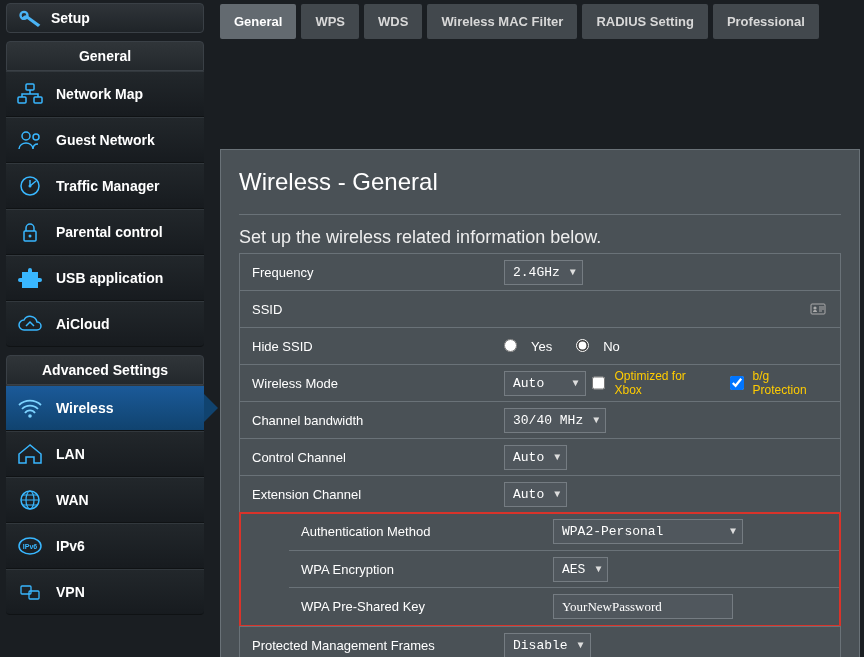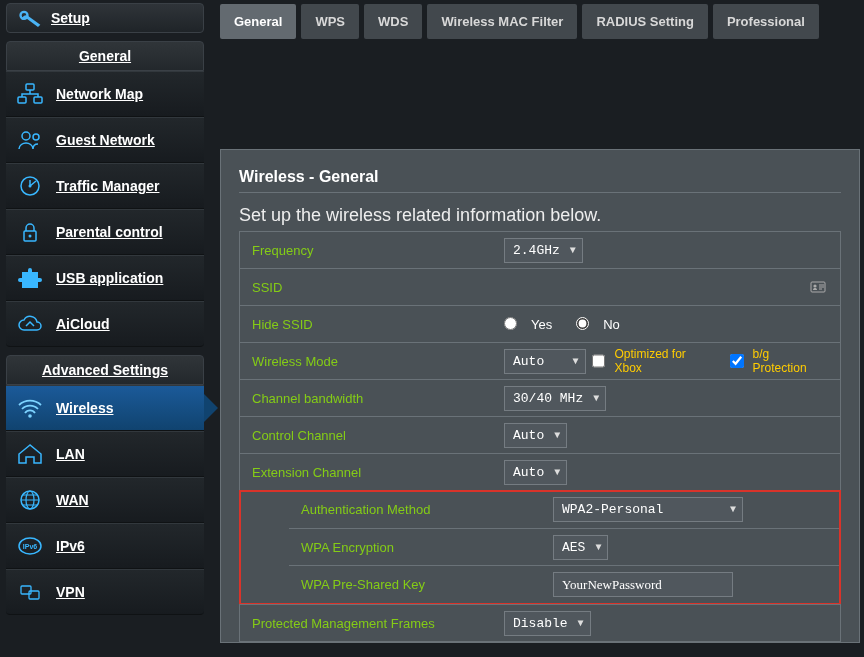--- a/index.html
+++ b/index.html
@@ -1,39 +1,39 @@
 <!DOCTYPE html>
 <html><head>
 <meta charset="utf-8">
 <style>
 *{box-sizing:border-box;margin:0;padding:0;}
 body{background:#1a1e22;font-family:Arial,sans-serif;color:#fff;font-size:13px;overflow:hidden;}
 .container{display:flex;width:864px;height:657px;}
-.sidebar{width:210px;background:#1a1e22;padding:3px 6px 0 6px;text-decoration:underline;}
+.sidebar{width:210px;background:#1a1e22;padding:3px 6px 0 6px;}
 .setup-bar{display:flex;align-items:center;background:linear-gradient(to bottom,#2f3439,#1f2428);border-radius:4px;padding:4px 10px;margin-bottom:8px;border:1px solid #3a4046;}
 .setup-bar .icon{width:24px;height:20px;margin-right:10px;}
 .setup-bar span{font-weight:bold;color:#fff;font-size:14px;}
 .section-header{background:linear-gradient(to bottom,#303539,#23282c);border-radius:4px 4px 0 0;padding:6px 0;text-align:center;font-weight:bold;font-size:14px;color:#fff;border:1px solid #3a4046;}
 .nav-group{margin-bottom:8px;}
 .nav-item{display:flex;align-items:center;background:linear-gradient(to bottom,#22272b,#171b1f);border-top:1px solid #32383d;border-bottom:1px solid #0f1214;padding:10px 10px;cursor:pointer;position:relative;}
 .nav-item.last{border-radius:0 0 4px 4px;}
 .nav-item .icon{width:28px;height:24px;margin-right:12px;display:flex;align-items:center;justify-content:center;}
 .nav-item span{font-weight:bold;font-size:14px;color:#fff;}
 .nav-item.active{background:linear-gradient(to bottom,#1b5a99,#10436f);position:relative;}
 .nav-item.active::after{content:"";position:absolute;right:-14px;top:50%;transform:translateY(-50%);width:0;height:0;border-top:14px solid transparent;border-bottom:14px solid transparent;border-left:14px solid #10436f;}
 .main{flex:1;padding:4px 4px 0 10px;overflow:hidden;}
 .tabs{display:flex;gap:5px;margin-bottom:8px;}
 .tab{background:#42484d;color:#d8d8d8;padding:10px 14px;font-size:13px;cursor:pointer;border-radius:2px;font-weight:bold;}
 .tab.active{background:#636a70;color:#fff;}
 .panel{background:#4a5156;border:1px solid #6a7278;padding:18px 18px 0 18px;margin-top:110px;}
-.panel h2{font-size:16px;font-weight:bold;margin-bottom:6px;}
+.panel h2{font-size:24px;font-weight:normal;margin-bottom:18px;}
 .panel hr{border:0;border-top:1px solid #6a7278;margin-bottom:12px;}
 .panel .desc{font-size:18px;margin-bottom:6px;color:#eee;}
 .form-row{display:flex;align-items:center;border:1px solid #6a7278;min-height:38px;margin-top:-1px;}
-.form-row .label{width:258px;padding:0 12px;font-size:13px;color:#84cc16;}
+.form-row .label{width:258px;padding:0 12px;font-size:13px;color:#ffffff;}
 .form-row .control{flex:1;padding:4px 6px;display:flex;align-items:center;gap:6px;}
 .highlight-box{border:2px solid #d9332a;margin-top:-1px;padding-left:48px;}
 .sel{background:#50575d;border:1px solid #757c82;color:#fff;font-family:'Courier New',monospace;font-size:13px;padding:3px 22px 3px 8px;height:25px;display:inline-flex;align-items:center;position:relative;cursor:pointer;}
 .sel::after{content:"▼";position:absolute;right:6px;font-size:10px;color:#ddd;}
 .txt-input{background:#50575d;border:1px solid #757c82;color:#fff;font-family:'Courier New',monospace;font-size:13px;padding:4px 8px;height:25px;width:370px;}
 .radio-group{display:flex;align-items:flex-start;gap:14px;}
 .radio-group input{accent-color:#fff;}
 .radio-group label{font-size:13px;margin-right:10px;}
 .chk{width:14px;height:14px;}
 .yellow-label{color:#ffcc00;font-size:12px;margin:0 8px 0 3px;}

